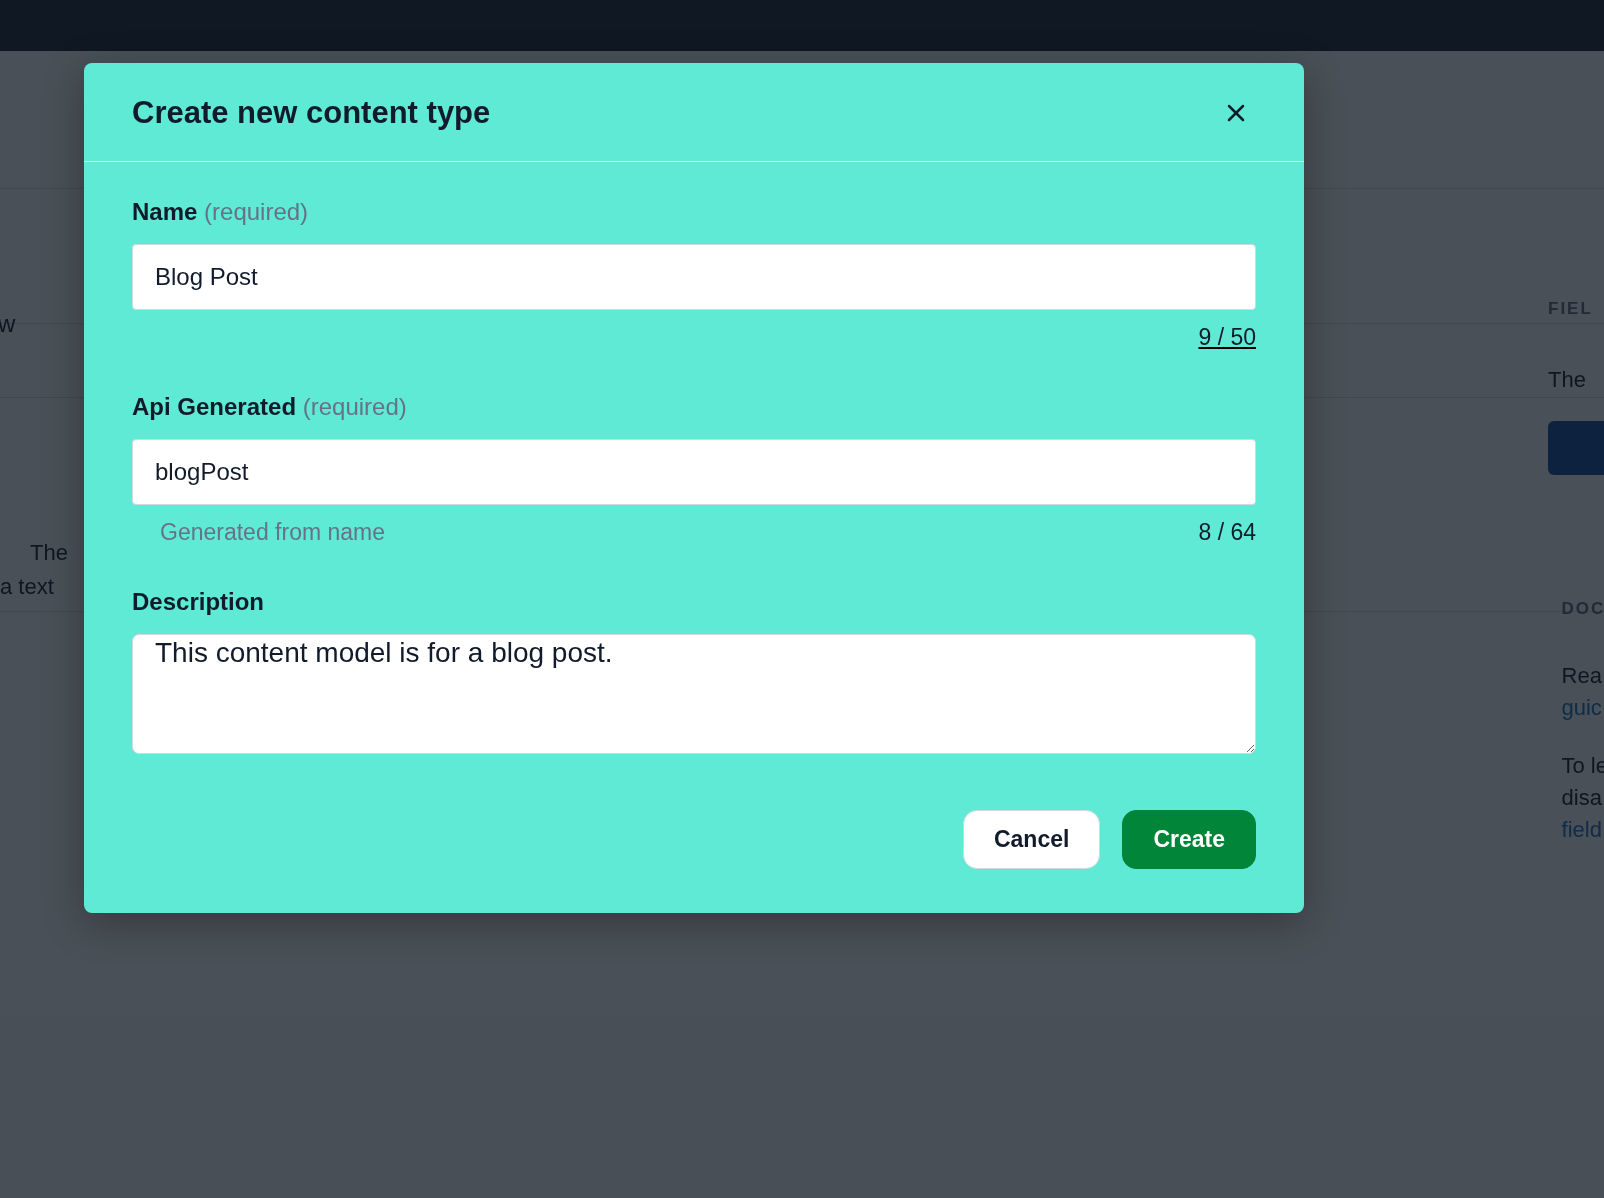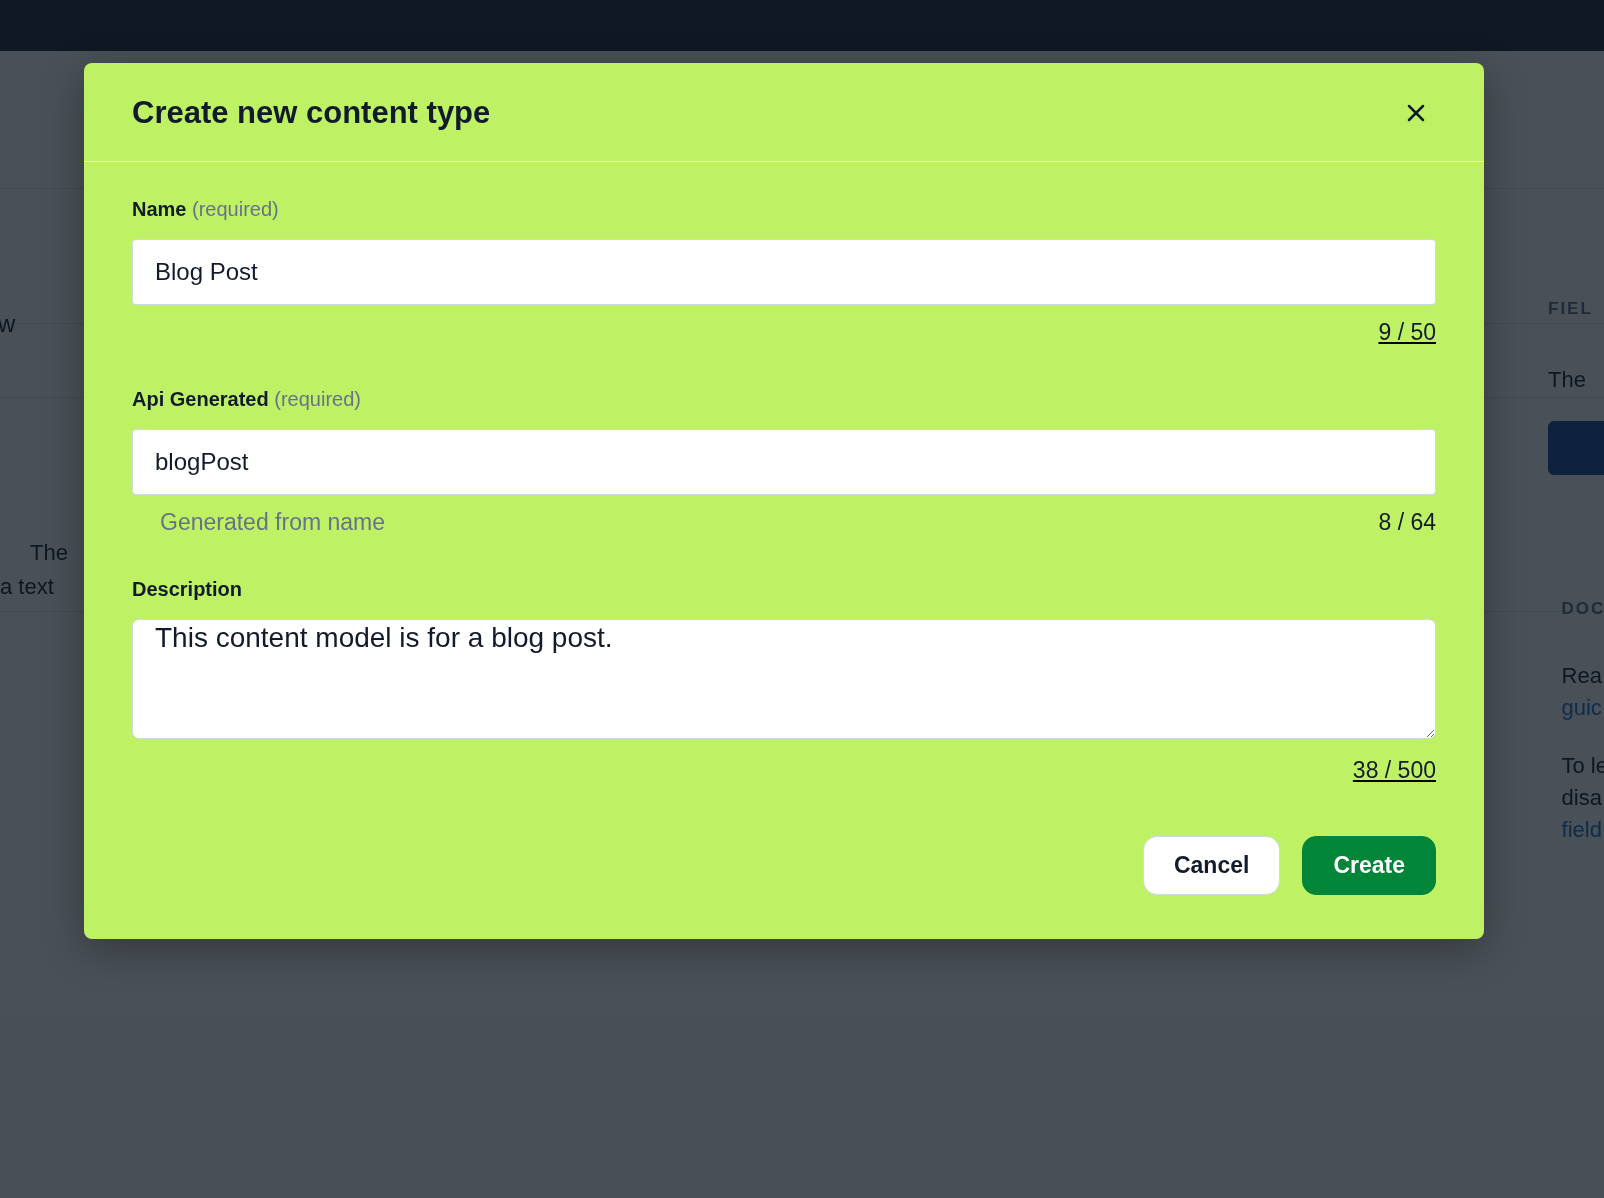--- a/index.html
+++ b/index.html
@@ -83,22 +83,22 @@
       left: 0;
       right: 0;
       bottom: 0;
       background: rgba(12, 20, 30, 0.74);
     }
     
     .modal {
       position: absolute;
       top: 63px;
       left: 84px;
-      width: 1400px;
-      background: #bef264;
+      width: 1220px;
+      background: #5eead4;
       border-radius: 8px;
       box-shadow: 0 10px 40px rgba(0,0,0,0.3);
     }
     
     .modal-header {
       padding: 30px 48px 28px 48px;
       border-bottom: 1px solid #e5ebed;
       display: flex;
       justify-content: space-between;
       align-items: center;
@@ -128,21 +128,21 @@
     
     .modal-body {
       padding: 36px 48px 20px 48px;
     }
     
     .form-group {
       margin-bottom: 42px;
     }
     
     .field-label {
-      font-size: 20px;
+      font-size: 24px;
       font-weight: 700;
       color: #111b2b;
       margin-bottom: 18px;
       display: block;
     }
     
     .required-tag {
       font-weight: 400;
       color: #67728a;
     }
@@ -302,23 +302,20 @@
         <span class="helper-text">Generated from name</span>
         <span class="char-count">8 / 64</span>
       </div>
     </div>
 
     <div class="form-group" style="margin-bottom: 10px;">
       <label class="field-label">
         <span>Description</span>
       </label>
       <textarea class="textarea-input" style="">This content model is for a blog post.</textarea>
-      <div class="field-footer-right">
-        <span class="char-count">38 / 500</span>
-      </div>
     </div>
 
   </div>
 
   <div class="modal-footer">
     <button class="btn btn-cancel">Cancel</button>
     <button class="btn btn-create">Create</button>
   </div>
 </div>
 

